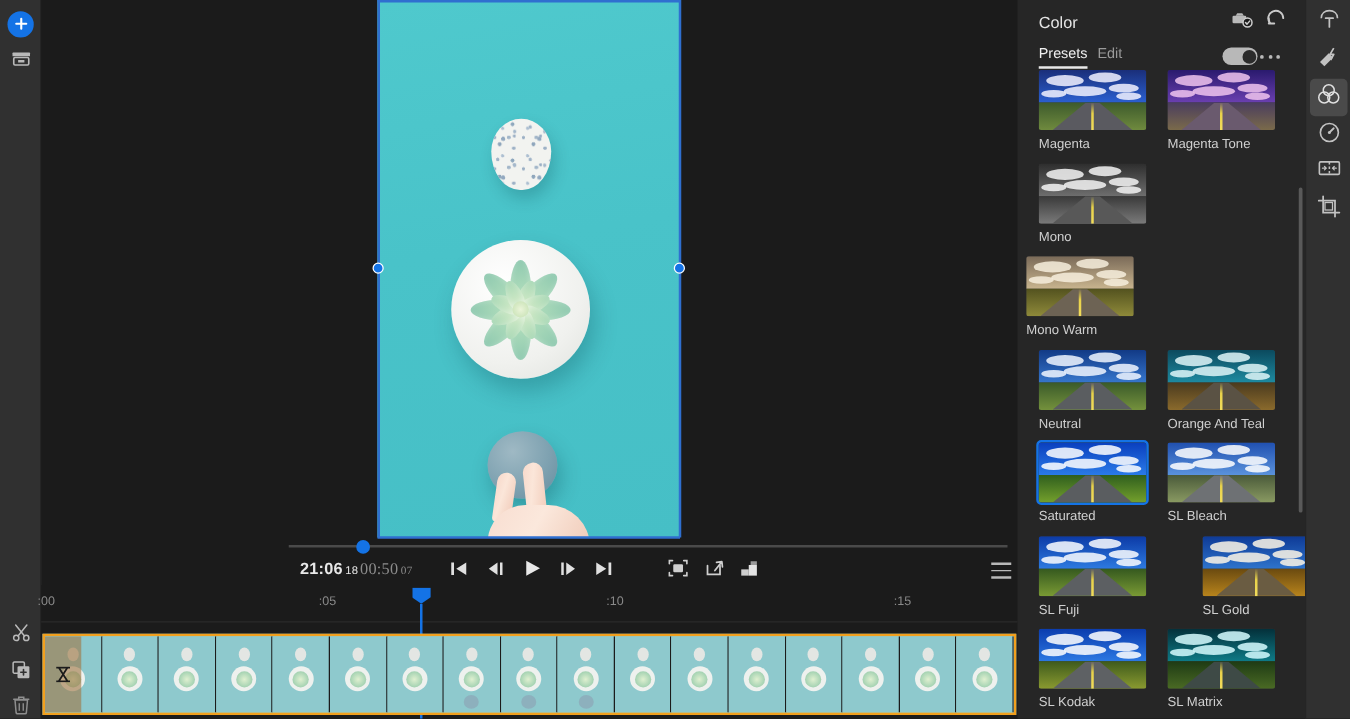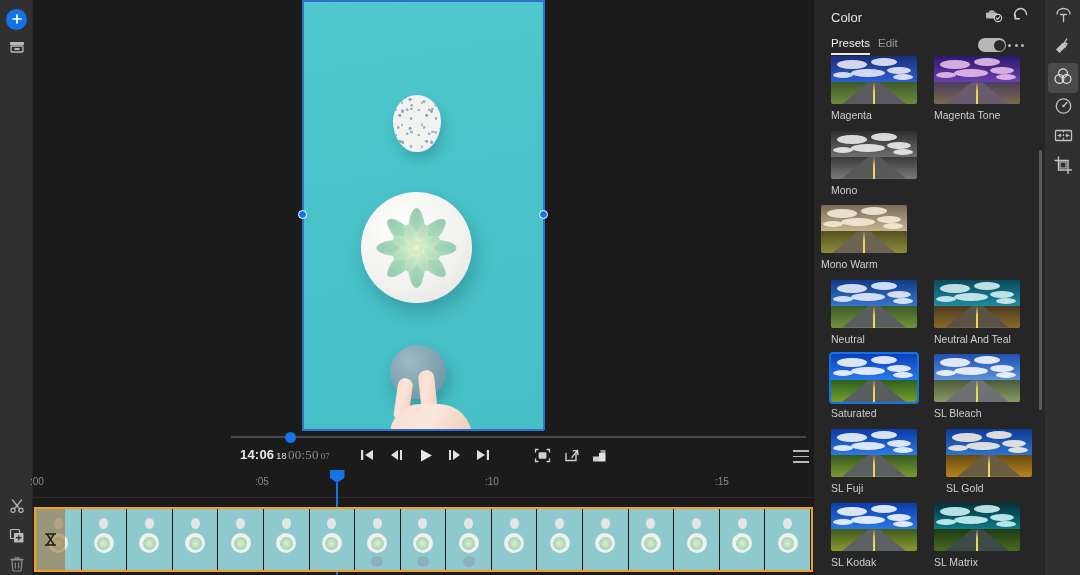--- a/index.html
+++ b/index.html
@@ -236,21 +236,21 @@
     <div class="sel-handle" style="left:265px;top:210px"></div>
     <div class="sel-handle" style="left:506px;top:210px"></div>
   </div>
 
   <div id="transport">
     <div id="scrub-track"></div>
     <div id="scrub-knob"></div>
   </div>
 
   <div class="tc" id="tc-current">
-    <span>14:06</span><span class="fr">18</span>
+    <span>21:06</span><span class="fr">18</span>
   </div>
   <div class="tc" id="tc-total">
     <span>00:50</span><span class="fr">07</span>
   </div>
 
   <div class="tbtn" style="left:355px">
     <span>
       <svg width="16" height="14" viewBox="0 0 16 14">
           <rect x="2" y="2" width="2.2" height="10" fill="#e0e0e0"></rect>
           <path d="M14 2L6 7l8 5z" fill="#e0e0e0"></path>
@@ -556,21 +556,21 @@
             <span class="cloud" style="left:6px;top:4px;width:30px;height:9px;background:#dff6f8;opacity:.85"></span>
             <span class="cloud" style="left:40px;top:2px;width:26px;height:8px;background:#dff6f8;opacity:.85"></span>
             <span class="cloud" style="left:20px;top:13px;width:34px;height:8px;background:#dff6f8;opacity:.85"></span>
             <span class="cloud" style="left:56px;top:11px;width:24px;height:7px;background:#dff6f8;opacity:.85"></span>
             <span class="cloud" style="left:2px;top:16px;width:20px;height:6px;background:#dff6f8;opacity:.85"></span>
             <span class="cloud" style="left:62px;top:18px;width:20px;height:6px;background:#dff6f8;opacity:.85"></span>
             <span class="ground" style="background:linear-gradient(180deg,#4a3a1e 0%, #8a6a2c 100%)"></span>
             <span class="road" style="background:#5a5244"></span>
             <span class="cline"></span>
           </div>
-          <div class="plabel">Neutral And Teal</div>
+          <div class="plabel">Orange And Teal</div>
         </div>
         <div class="preset selected" style="left: 17px; top: 298px;">
           <div class="thumbimg">
             <span class="sky" style="background:linear-gradient(180deg,#0a3fbe 0%, #2a7ae8 100%)"></span>
             <span class="cloud" style="left:6px;top:4px;width:30px;height:9px;background:#ffffff;opacity:.85"></span>
             <span class="cloud" style="left:40px;top:2px;width:26px;height:8px;background:#ffffff;opacity:.85"></span>
             <span class="cloud" style="left:20px;top:13px;width:34px;height:8px;background:#ffffff;opacity:.85"></span>
             <span class="cloud" style="left:56px;top:11px;width:24px;height:7px;background:#ffffff;opacity:.85"></span>
             <span class="cloud" style="left:2px;top:16px;width:20px;height:6px;background:#ffffff;opacity:.85"></span>
             <span class="cloud" style="left:62px;top:18px;width:20px;height:6px;background:#ffffff;opacity:.85"></span>
@@ -603,21 +603,21 @@
             <span class="cloud" style="left:20px;top:13px;width:34px;height:8px;background:#fbfdff;opacity:.85"></span>
             <span class="cloud" style="left:56px;top:11px;width:24px;height:7px;background:#fbfdff;opacity:.85"></span>
             <span class="cloud" style="left:2px;top:16px;width:20px;height:6px;background:#fbfdff;opacity:.85"></span>
             <span class="cloud" style="left:62px;top:18px;width:20px;height:6px;background:#fbfdff;opacity:.85"></span>
             <span class="ground" style="background:linear-gradient(180deg,#35591f 0%, #7a9a34 100%)"></span>
             <span class="road" style="background:#5c5f62"></span>
             <span class="cline"></span>
           </div>
           <div class="plabel">SL Fuji</div>
         </div>
-        <div class="preset" style="left: 104px; top: 372.5px; padding-left: 28px;">
+        <div class="preset" style="left: 120px; top: 372.5px; padding-left: 28px;">
           <div class="thumbimg">
             <span class="sky" style="background:linear-gradient(180deg,#0e3a96 0%, #2e74cc 100%)"></span>
             <span class="cloud" style="left:6px;top:4px;width:30px;height:9px;background:#fdf6e6;opacity:.85"></span>
             <span class="cloud" style="left:40px;top:2px;width:26px;height:8px;background:#fdf6e6;opacity:.85"></span>
             <span class="cloud" style="left:20px;top:13px;width:34px;height:8px;background:#fdf6e6;opacity:.85"></span>
             <span class="cloud" style="left:56px;top:11px;width:24px;height:7px;background:#fdf6e6;opacity:.85"></span>
             <span class="cloud" style="left:2px;top:16px;width:20px;height:6px;background:#fdf6e6;opacity:.85"></span>
             <span class="cloud" style="left:62px;top:18px;width:20px;height:6px;background:#fdf6e6;opacity:.85"></span>
             <span class="ground" style="background:linear-gradient(180deg,#6a4a10 0%, #b8841c 100%)"></span>
             <span class="road" style="background:#6a5c42"></span>

